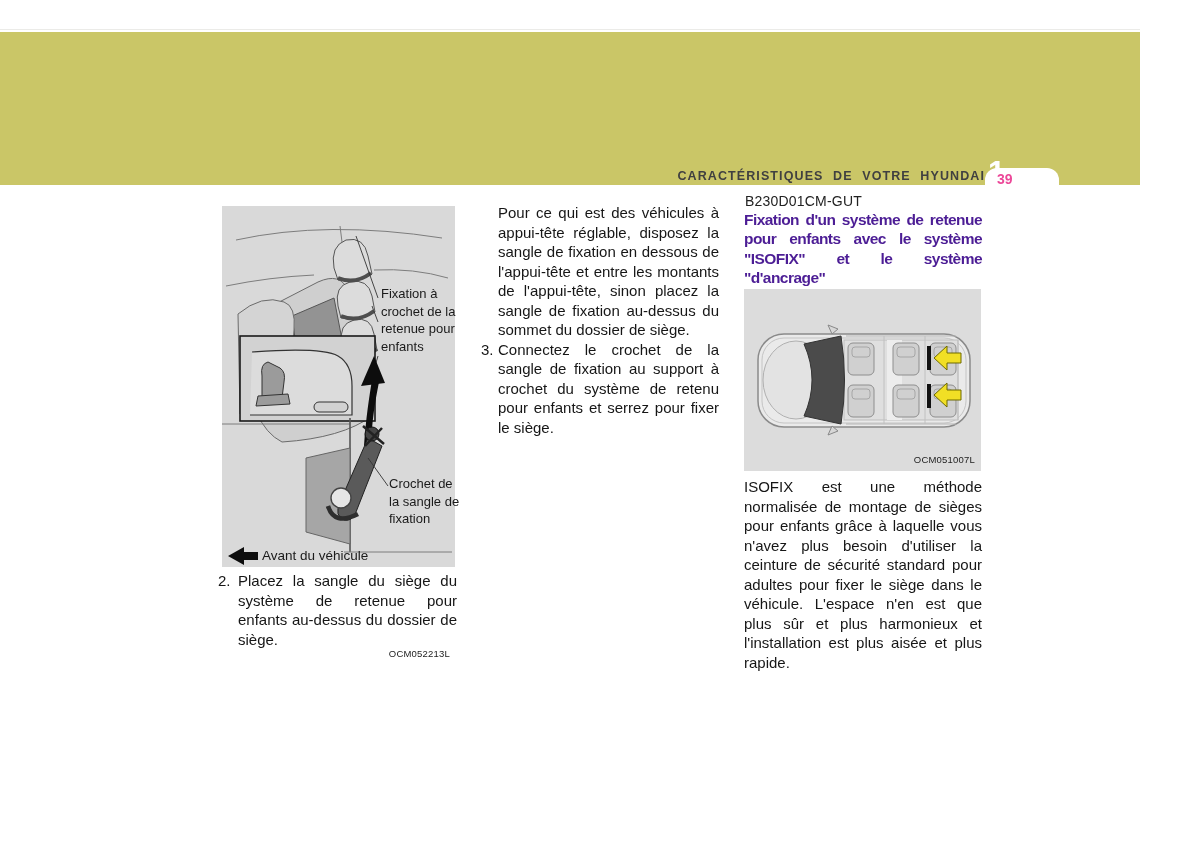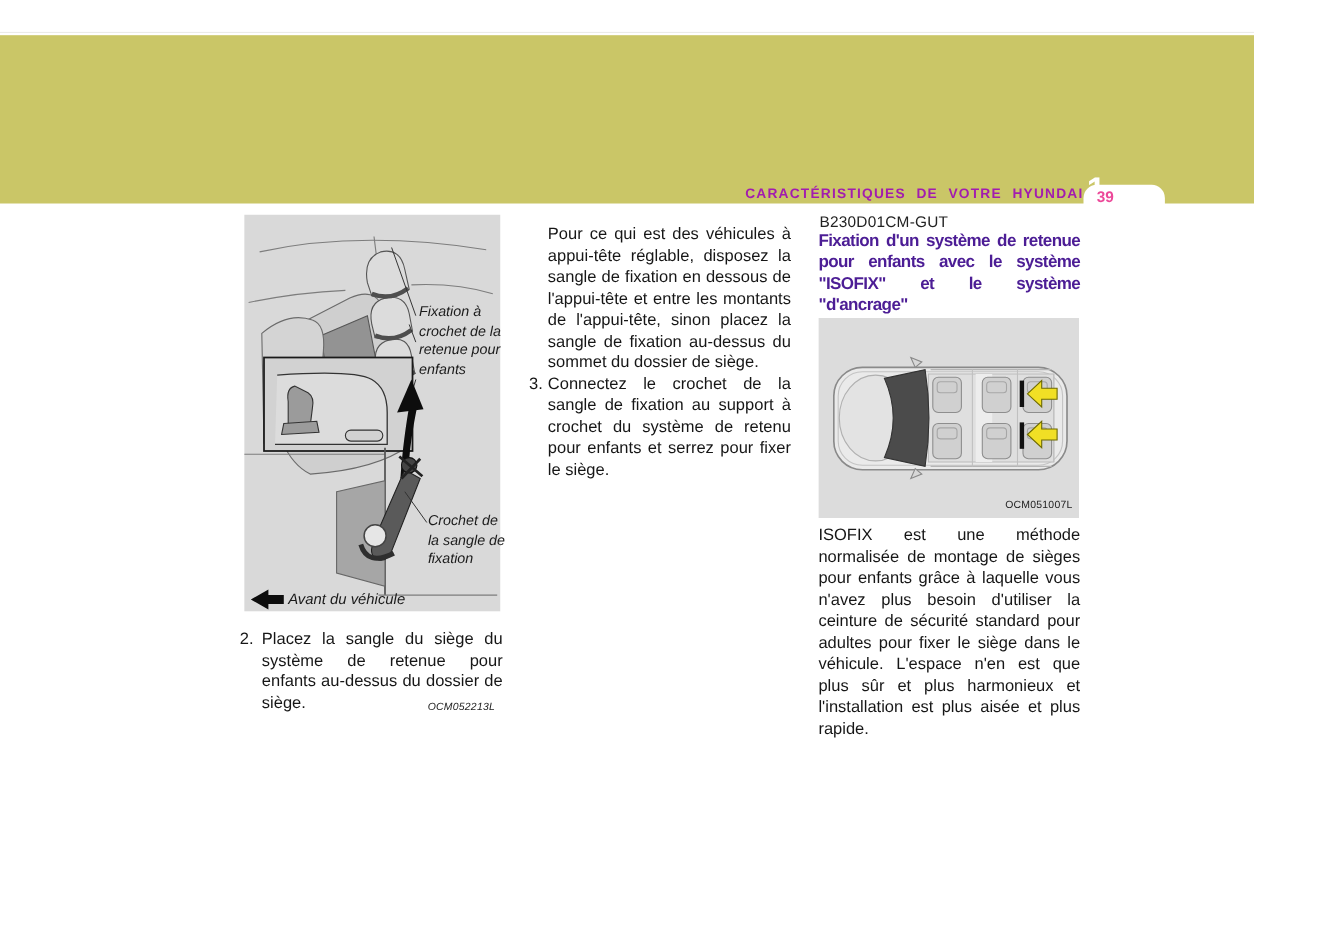--- a/index.html
+++ b/index.html
@@ -4,33 +4,33 @@
 <style>
   html,body { margin:0; padding:0; background:#ffffff; }
   .page {
     position:relative; width:1200px; height:848px; background:#ffffff;
     font-family:"Liberation Sans","DejaVu Sans",sans-serif; color:#161616;
     overflow:hidden;
   }
   .top-line { position:absolute; left:0; top:29px; width:1140px; height:1px; background:#ebebe8; }
   .band { position:absolute; left:0; top:32px; width:1140px; height:153px; background:#cac667; }
   .band-title {
-    position:absolute; right:155px; top:137px; color:#a21caf; font-weight:bold;
+    position:absolute; right:155px; top:137px; color:#404040; font-weight:bold;
     font-size:12.5px; letter-spacing:1.1px; word-spacing:5px; white-space:nowrap;
   }
   .band-chapter { position:absolute; left:988px; top:125px; color:#ffffff; font-weight:bold; font-size:31px; line-height:31px; }
   .page-tab {
     position:absolute; left:985px; top:136px; width:74px; height:34px;
     background:#ffffff; border-radius:12px 12px 0 0;
   }
   .page-tab span { display:inline-block; margin:3px 0 0 12px; font-size:14px; font-weight:bold; color:#ec4899; }
 
   .fig { position:absolute; }
   .fig svg { display:block; }
-  .fig1 { left:222px; top:195px; width:233px; height:456px;font-style:italic; }
+  .fig1 { left:222px; top:206px; width:233px; height:456px; }
   .fig2 { left:744px; top:289px; width:237px; height:182px; }
   .fig-label { position:absolute; font-size:13px; line-height:17.5px; color:#1a1a1a; }
   .lbl1 { left:159px; top:79px; width:82px; }
   .lbl2 { left:167px; top:269px; width:74px; }
   .lbl3 { left:40px; top:341px; white-space:nowrap; font-size:13.5px;text-align:right; }
   .fig-code { position:absolute; font-size:9.5px; color:#222; letter-spacing:0.2px; }
   .code1 { right:5px; bottom:3px; }
   .code2 { right:6px; bottom:6px; }
 
   .bodytext { font-size:15px; line-height:19.5px; color:#161616; }

